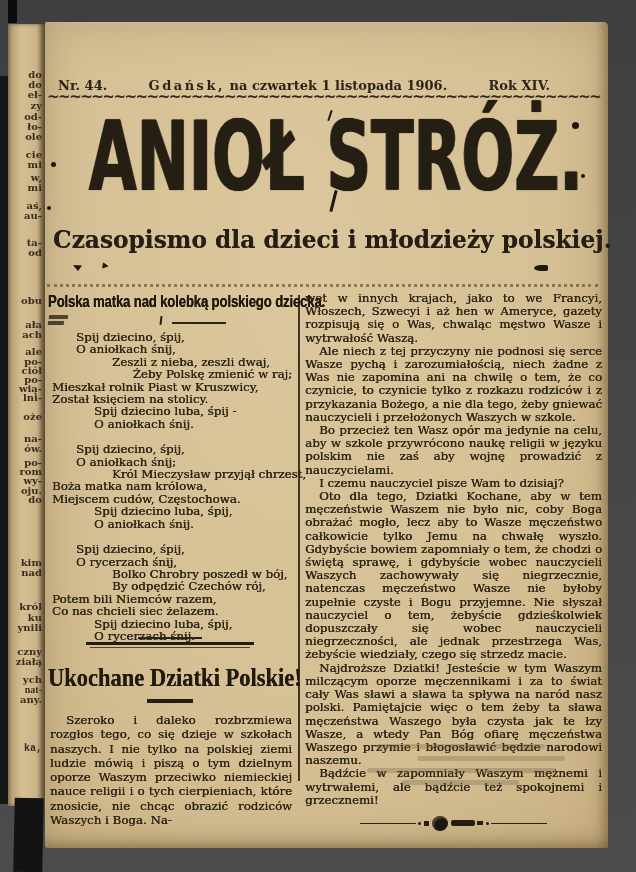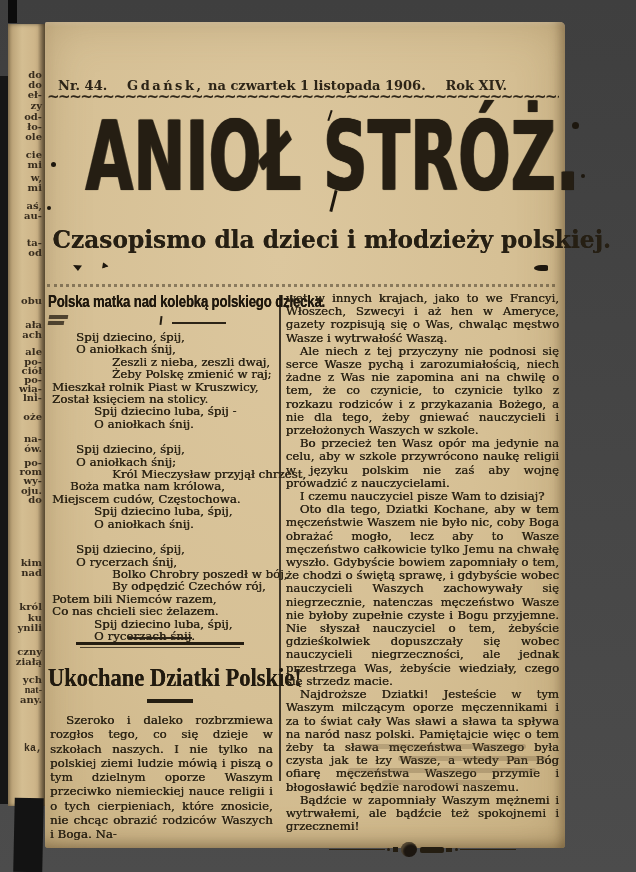--- a/index.html
+++ b/index.html
@@ -9,21 +9,21 @@
   
   #left-black-edge{position:absolute;left:0;top:76px;width:8px;height:728px;background:#161616;}
   #topleft-mark{position:absolute;left:8px;top:0;width:9px;height:23px;background:#0c0c0c;}
   #neighbor-strip{position:absolute;left:8px;top:24px;width:37px;height:782px;
     background:linear-gradient(90deg,#b39a6f,#d4be92 38%,#cdb488 80%,#8a7450);
     box-shadow:inset -5px 0 6px -2px rgba(35,28,18,.6), inset 2px 0 3px rgba(0,0,0,.25);overflow:hidden;}
   .frag{position:absolute;right:3px;font:bold 10px/10px "DejaVu Serif",serif;color:#372c1d;white-space:nowrap;}
   #neighbor-bottom-black{position:absolute;left:14px;top:798px;width:29px;height:74px;background:#131313;transform:rotate(1.2deg);}
 
   
-  #page{position:absolute;left:45px;top:22px;width:520px;height:826px;
+  #page{position:absolute;left:45px;top:22px;width:563px;height:826px;
     background:radial-gradient(ellipse at 45% 28%, #dcc79e 0%, #d6c095 55%, #cab283 100%);
     border-radius:2px 5px 3px 3px;
     box-shadow:inset 0 0 46px rgba(120,95,55,.28), inset -9px 0 12px -6px rgba(90,70,40,.55),
       inset 0 -12px 16px -9px rgba(90,70,40,.5), inset 0 3px 5px -2px rgba(255,246,225,.5);}
 
   .hdr{position:absolute;top:56px;left:13px;right:58px;display:flex;justify-content:space-between;
     font:bold 13px "DejaVu Serif",serif;color:#2c2417;}
   .hdr .city{letter-spacing:2.5px;}
   #wavy-rule{position:absolute;top:70px;left:2px;right:6px;height:13px;overflow:hidden;white-space:nowrap;
     text-align:center;font:bold 15px/11px "DejaVu Sans",sans-serif;letter-spacing:-1.5px;color:#31281a;}
@@ -185,31 +185,31 @@
           <div id="caption-smudge-2" class="smudge"></div>
           <div id="i-speck"></div>
           <div id="mini-rule"></div>
         </div>
 
         <div id="poem">
             <div class="stanza">
               <div class="poem-line" style="margin-left: 26px;">Spij dziecino, śpij,</div>
               <div class="poem-line" style="margin-left: 26px;">O aniołkach śnij,</div>
               <div class="poem-line" style="margin-left: 62px;">Zeszli z nieba, zeszli dwaj,</div>
-              <div class="poem-line" style="margin-left: 62px;">Żeby Polskę zmienić w raj;</div>
+              <div class="poem-line" style="margin-left: 62px; text-align: right;">Żeby Polskę zmienić w raj;</div>
               <div class="poem-line" style="margin-left: 2px;">Mieszkał rolnik Piast w Kruszwicy,</div>
               <div class="poem-line" style="margin-left: 2px;">Został księciem na stolicy.</div>
               <div class="poem-line" style="margin-left: 44px;">Spij dziecino luba, śpij -</div>
               <div class="poem-line" style="margin-left: 44px;">O aniołkach śnij.</div>
             </div>
             <div class="stanza">
               <div class="poem-line" style="margin-left: 26px;">Spij dziecino, śpij,</div>
               <div class="poem-line" style="margin-left: 26px;">O aniołkach śnij;</div>
               <div class="poem-line" style="margin-left: 62px;">Król Mieczysław przyjął chrzest,</div>
-              <div class="poem-line" style="margin-left: 20px;">Boża matka nam królowa,</div>
+              <div class="poem-line" style="margin-left: 2px;">Boża matka nam królowa,</div>
               <div class="poem-line" style="margin-left: 2px;">Miejscem cudów, Częstochowa.</div>
               <div class="poem-line" style="margin-left: 44px;">Spij dziecino luba, śpij,</div>
               <div class="poem-line" style="margin-left: 44px;">O aniołkach śnij.</div>
             </div>
             <div class="stanza">
               <div class="poem-line" style="margin-left: 26px;">Spij dziecino, śpij,</div>
               <div class="poem-line" style="margin-left: 26px;">O rycerzach śnij,</div>
               <div class="poem-line" style="margin-left: 62px;">Bolko Chrobry poszedł w bój,</div>
               <div class="poem-line" style="margin-left: 62px;">By odpędzić Czechów rój,</div>
               <div class="poem-line" style="margin-left: 2px;">Potem bili Niemców razem,</div>

